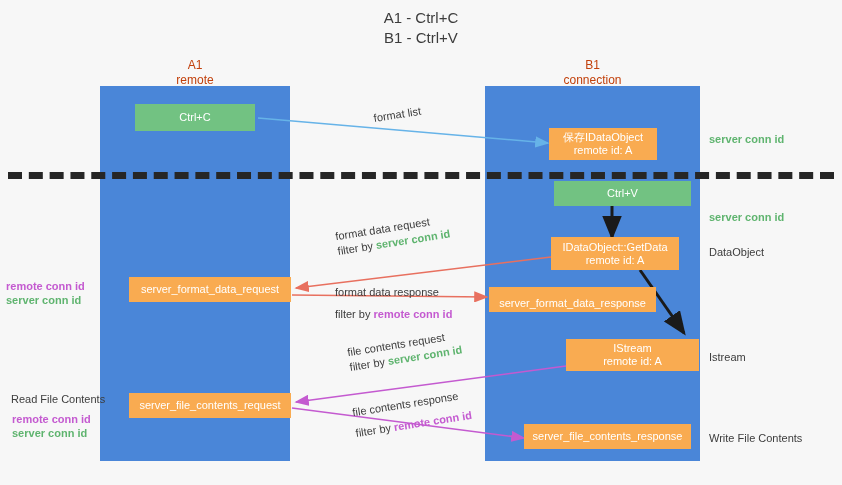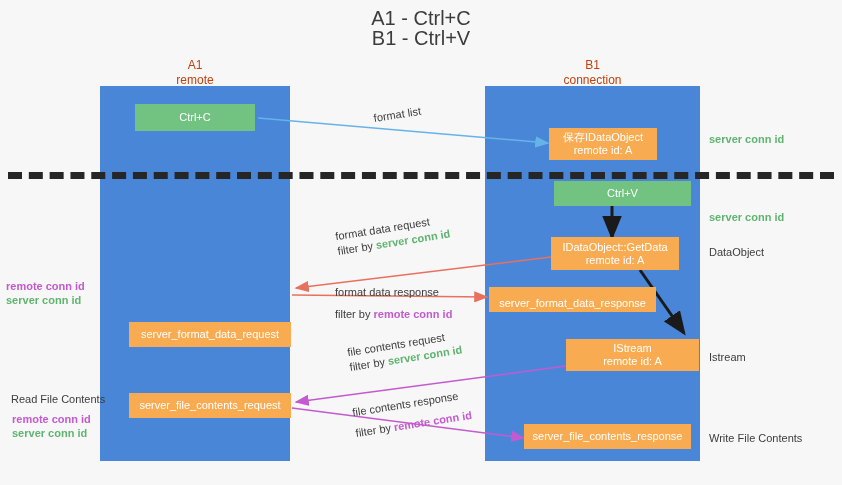--- a/index.html
+++ b/index.html
@@ -20,21 +20,21 @@
     inset: 0;
   }
 
   
   .title-block {
     position: absolute;
     left: 0;
     top: 8px;
     width: 842px;
     text-align: center;
-    font-size: 20px;
+    font-size: 15px;
     line-height: 20px;
     color: #3c3c3c;
   }
 
   
   .lane {
     position: absolute;
     background: #4a86d8;
     top: 86px;
     height: 375px;
@@ -179,21 +179,21 @@
   <div class="node node-orange" style="left:551px; top:237px; width:128px; height:33px;">
     <span>IDataObject::GetData</span>
     <span class="ln2">remote id: A</span>
   </div>
 
   <div class="node node-orange" style="left:566px; top:339px; width:133px; height:32px;">
     <span>IStream</span>
     <span class="ln2">remote id: A</span>
   </div>
 
-  <div class="node node-orange" style="left:129px; top:277px; width:162px; height:25px;margin-top:45px;">
+  <div class="node node-orange" style="left:129px; top:277px; width:162px; height:25px;">
     <span>server_format_data_request</span>
   </div>
 
   <div class="node node-orange" style="left:489px; top:287px; width:167px; height:25px;justify-content:flex-end;">
     <span>server_format_data_response</span>
   </div>
 
   <div class="node node-orange" style="left:129px; top:393px; width:162px; height:25px;">
     <span>server_file_contents_request</span>
   </div>

